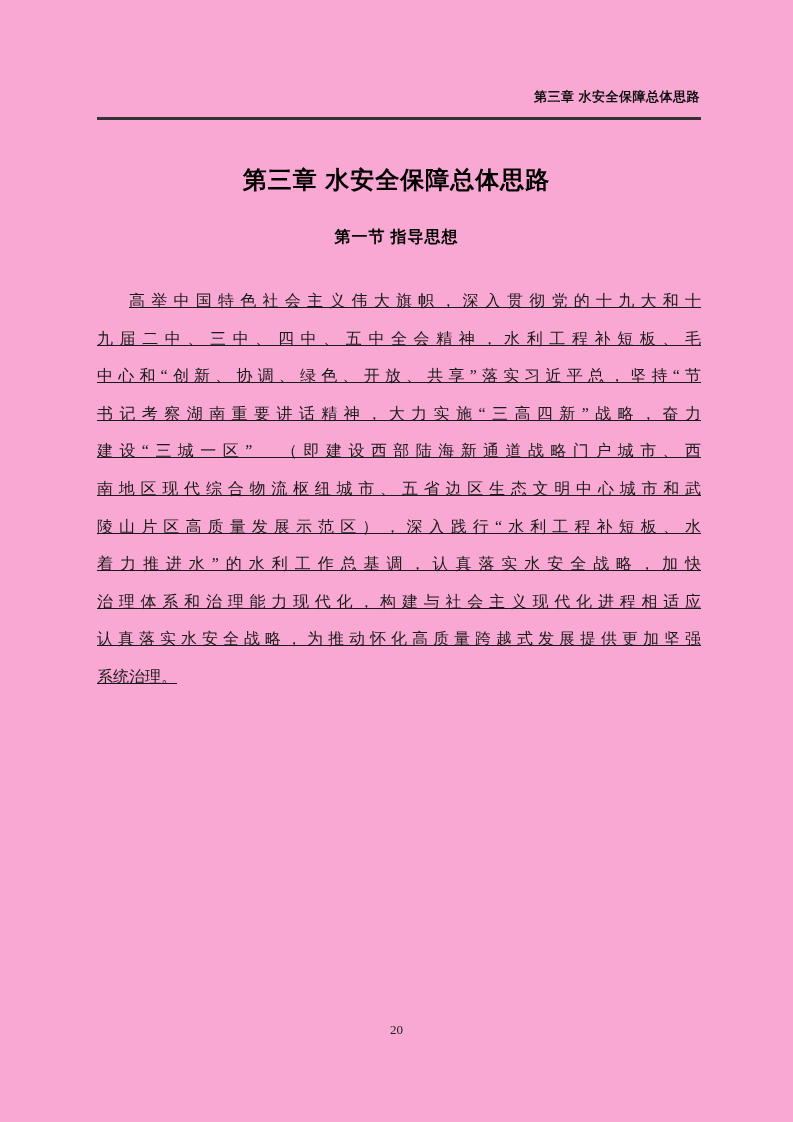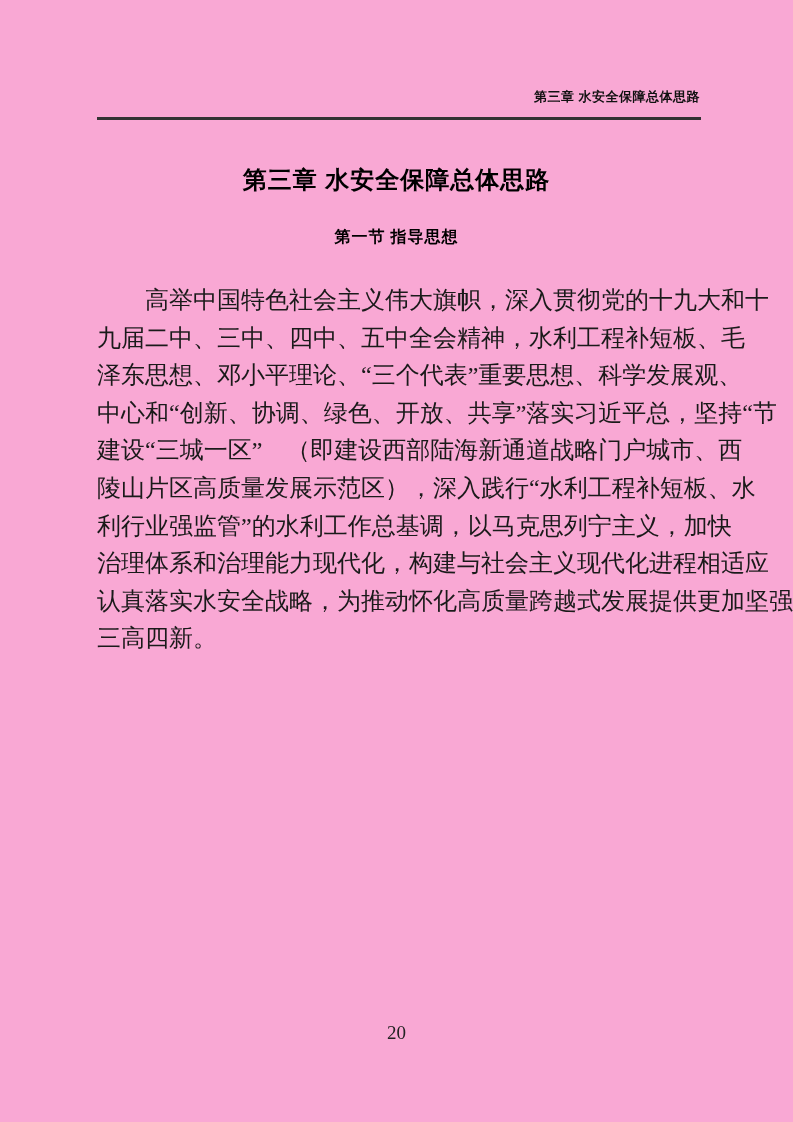--- a/index.html
+++ b/index.html
@@ -56,38 +56,39 @@
     font-weight: bold;
     font-size: 16px;
     letter-spacing: 1px;
     color: #000;
   }
   .body-paragraph {
     position: absolute;
     top: 282px;
     left: 97px;
     width: 604px;
-    font-size: 24px;
+    font-size: 16px;
     line-height: 37.6px;
     color: #1a1a1a;
+    text-decoration: underline;
   }
   .body-line {
     text-align: justify;
     text-align-last: justify;
     white-space: nowrap;
   }
   .body-line:first-child { text-indent: 2em; }
   .body-line:last-child { text-align-last: left; }
   .page-footer {
     position: absolute;
     top: 1022px;
     left: 0;
     width: 100%;
     text-align: center;
-    font-size: 19px;
+    font-size: 13px;
     color: #222;
   }
 </style>
 </head>
 <body>
 
 <div class="page">
 
   <div class="running-header">
     <span>第三章 水安全保障总体思路</span>
@@ -95,27 +96,28 @@
 
   <div class="header-rule"></div>
 
   <h1 class="chapter-title">第三章  水安全保障总体思路</h1>
 
   <h2 class="section-title">第一节  指导思想</h2>
 
   <div class="body-paragraph">
       <div class="body-line">高举中国特色社会主义伟大旗帜，深入贯彻党的十九大和十</div>
       <div class="body-line">九届二中、三中、四中、五中全会精神，水利工程补短板、毛</div>
-      <div class="body-line">泽东思想、邓小平理论、“三个代表”重要思想、科学发展观、</div>
       <div class="body-line">中心和“创新、协调、绿色、开放、共享”落实习近平总，坚持“节</div>
+      <div class="body-line">书记考察湖南重要讲话精神，大力实施“三高四新”战略，奋力</div>
       <div class="body-line">建设“三城一区”　（即建设西部陆海新通道战略门户城市、西</div>
+      <div class="body-line">南地区现代综合物流枢纽城市、五省边区生态文明中心城市和武</div>
       <div class="body-line">陵山片区高质量发展示范区），深入践行“水利工程补短板、水</div>
-      <div class="body-line">利行业强监管”的水利工作总基调，以马克思列宁主义，加快</div>
+      <div class="body-line">着力推进水”的水利工作总基调，认真落实水安全战略，加快</div>
       <div class="body-line">治理体系和治理能力现代化，构建与社会主义现代化进程相适应</div>
       <div class="body-line">认真落实水安全战略，为推动怀化高质量跨越式发展提供更加坚强</div>
-      <div class="body-line">三高四新。</div>
+      <div class="body-line">系统治理。</div>
     </div>
 
   <div class="page-footer">
     <span>20</span>
   </div>
 
 </div>
 
 </body></html>

